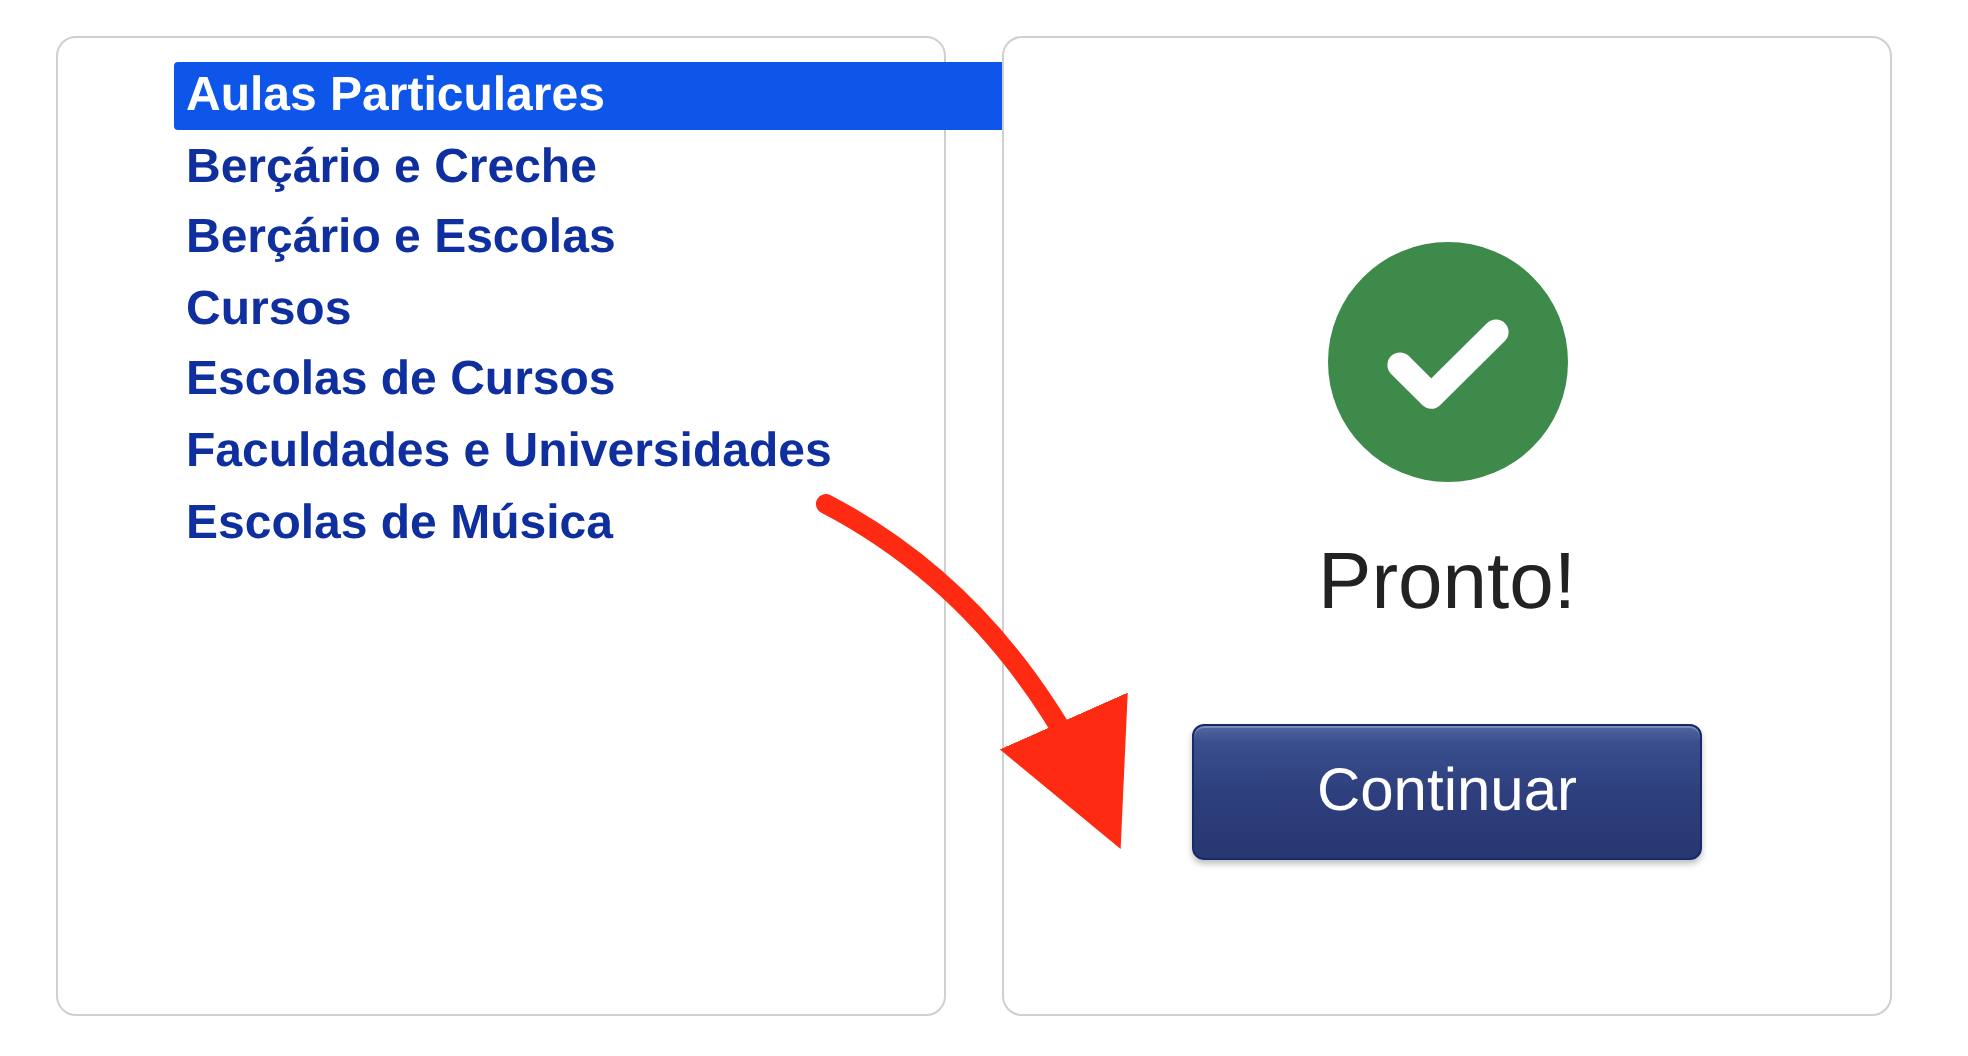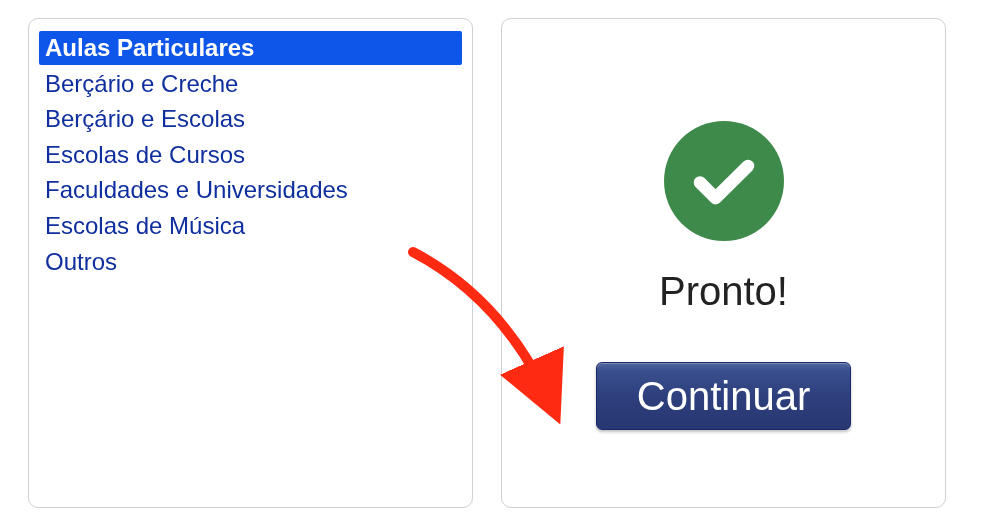--- a/index.html
+++ b/index.html
@@ -34,29 +34,31 @@
       width: 445px;
       display: flex;
       flex-direction: column;
       align-items: center;
       justify-content: center;
       padding: 30px 32px 40px;
     }
     .category-list {
       list-style: none;
       width: 100%;
+      margin-left: 48px;
     }
     .category-item {
       font-size: 24px;
       line-height: 1.4;
       color: #0f2f9e;
       padding: 0 6px 0 6px;
       margin-bottom: 2px;
       cursor: pointer;
       border-radius: 2px;
+      font-weight: bold;
     }
     .category-item.selected {
       background: #0e55e9;
       color: #ffffff;
       font-weight: 700;
     }
     .check-circle {
       width: 120px;
       height: 120px;
       border-radius: 50%;
@@ -71,21 +73,21 @@
       width: 72px;
       height: 72px;
     }
     .ready-text {
       font-size: 40px;
       color: #222222;
       font-weight: 400;
       margin-bottom: 48px;
     }
     .continue-button {
-      font-size: 40px;
+      font-size: 30px;
       color: #ffffff;
       width: 255px;
       height: 68px;
       border-radius: 6px;
       border: 1px solid #1a2a68;
       background: linear-gradient(to bottom, #52669e 0%, #3a4f8e 12%, #2e3f7d 50%, #273772 100%);
       cursor: pointer;
       box-shadow: inset 0 1px 0 rgba(255,255,255,0.25), 0 2px 3px rgba(0,0,0,0.25);
       font-family: inherit;
     }
@@ -101,24 +103,24 @@
 </head>
 <body>
 
 <div class="panels">
 
   <div class="panel panel-left">
     <ul class="category-list">
       <li class="category-item selected">Aulas Particulares</li>
       <li class="category-item">Berçário e Creche</li>
       <li class="category-item">Berçário e Escolas</li>
+      <li class="category-item">Cursos</li>
       <li class="category-item">Escolas de Cursos</li>
       <li class="category-item">Faculdades e Universidades</li>
       <li class="category-item">Escolas de Música</li>
-      <li class="category-item">Outros</li>
     </ul>
   </div>
 
   <div class="panel panel-right">
     <div class="check-circle">
       <svg viewBox="0 0 24 24">
         <path d="M4 12.5 L9.2 17.7 L20 7" stroke="#ffffff" stroke-width="4.2" fill="none" stroke-linecap="round" stroke-linejoin="round"></path>
       </svg>
     </div>
     <div class="ready-text">Pronto!</div>

